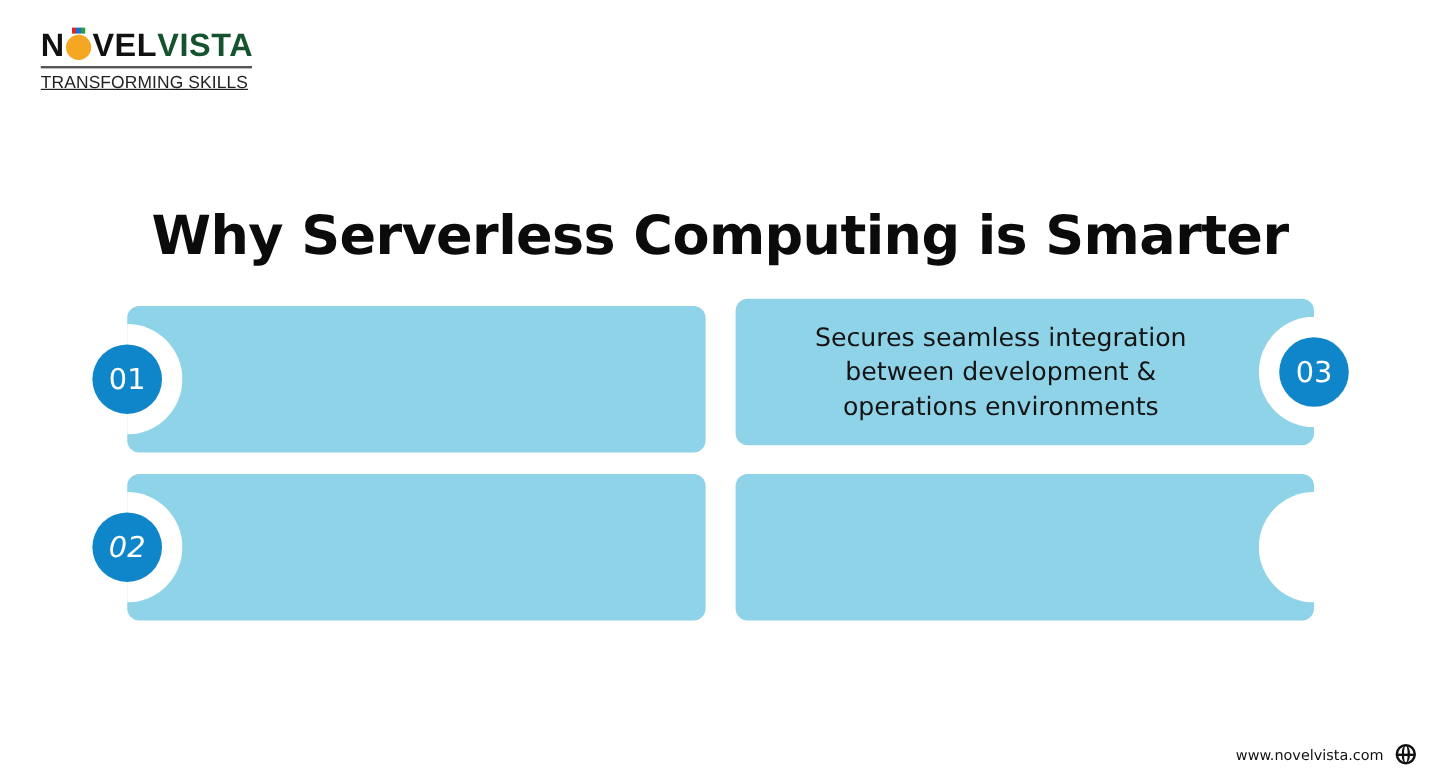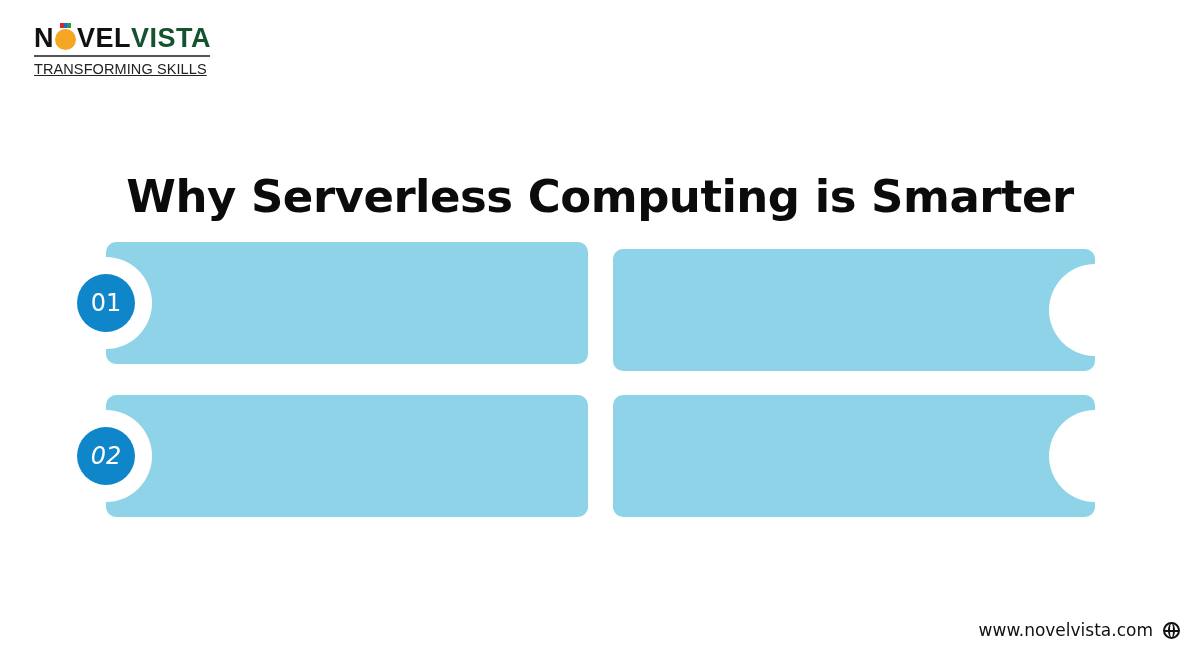--- a/index.html
+++ b/index.html
@@ -16,53 +16,57 @@
   .card { position:absolute; width:482px; height:122px; background:#8fd3e8; border-radius:10px; overflow:visible; }
   .card-text { position:absolute; top:0; height:122px; display:flex; align-items:center; justify-content:center; text-align:center; font-family:"DejaVu Sans", sans-serif; font-size:21px; line-height:29px; color:#141414; white-space:pre-line; }
   .ring { position:absolute; width:92px; height:92px; border-radius:50%; background:#ffffff; top:15px; }
   .num { position:absolute; width:58px; height:58px; border-radius:50%; background:#0f86c9; top:32px; color:#ffffff; font-family:"DejaVu Sans", sans-serif; font-size:24px; display:flex; align-items:center; justify-content:center; }
   .card.left .ring { left:-46px; clip-path: inset(0 0 0 46px); }
   .card.left .num { left:-29px; }
   .card.left .card-text { left:50px; right:10px; }
   .card.right .ring { right:-46px; clip-path: inset(0 46px 0 0); }
   .card.right .num { right:-29px; }
   .card.right .card-text { left:10px; right:50px; }
-  .footer { position:absolute; right:20px; top:620px; display:flex; align-items:center; gap:10px; font-family:"DejaVu Sans", sans-serif; font-size:17px; color:#111; }
+  .footer { position:absolute; right:20px; top:620px; display:flex; align-items:center; gap:10px; font-family:"DejaVu Sans", sans-serif; font-size:12px; color:#111; }
   .globe { width:17px; height:17px; border-radius:50%; border:2px solid #111; box-sizing:border-box; position:relative; }
   .globe::before { content:""; position:absolute; left:3px; top:-1px; width:7px; height:15px; border-left:2px solid #111; border-right:2px solid #111; border-radius:50%; box-sizing:border-box; }
   .globe::after { content:""; position:absolute; left:-1px; top:6px; width:15px; height:2px; background:#111; }
 </style>
 </head>
 <body>
 
 <div class="logo">
   <div class="logo-main">
     <span class="logo-dark">N</span>
     <span class="logo-o"></span>
     <span class="logo-dark">VEL</span>
     <span class="logo-red">VISTA</span>
   </div>
   <div class="logo-line"></div>
   <div class="logo-sub">TRANSFORMING SKILLS</div>
 </div>
 
 <div class="title">Why Serverless Computing is Smarter</div>
 
-<div class="card left" style="left:106px; top:242px;">
+<div class="card left" style="left:106px; top:255px;">
   <div class="ring"></div>
   <div class="num">01</div>
 </div>
 
 <div class="card left" style="left:106px; top:395px;font-style:italic;">
   <div class="ring"></div>
   <div class="num">02</div>
 </div>
 
 <div class="card right" style="left:613px; top:249px;">
   <div class="ring"></div>
+  <div class="num">03</div>
+  <div class="card-text">Secures seamless integration
+between development &amp;
+operations environments</div>
 </div>
 
 <div class="card right" style="left:613px; top:395px;">
   <div class="ring"></div>
 </div>
 
 <div class="footer">
   <span>www.novelvista.com</span>
   <span class="globe"></span>
 </div>

